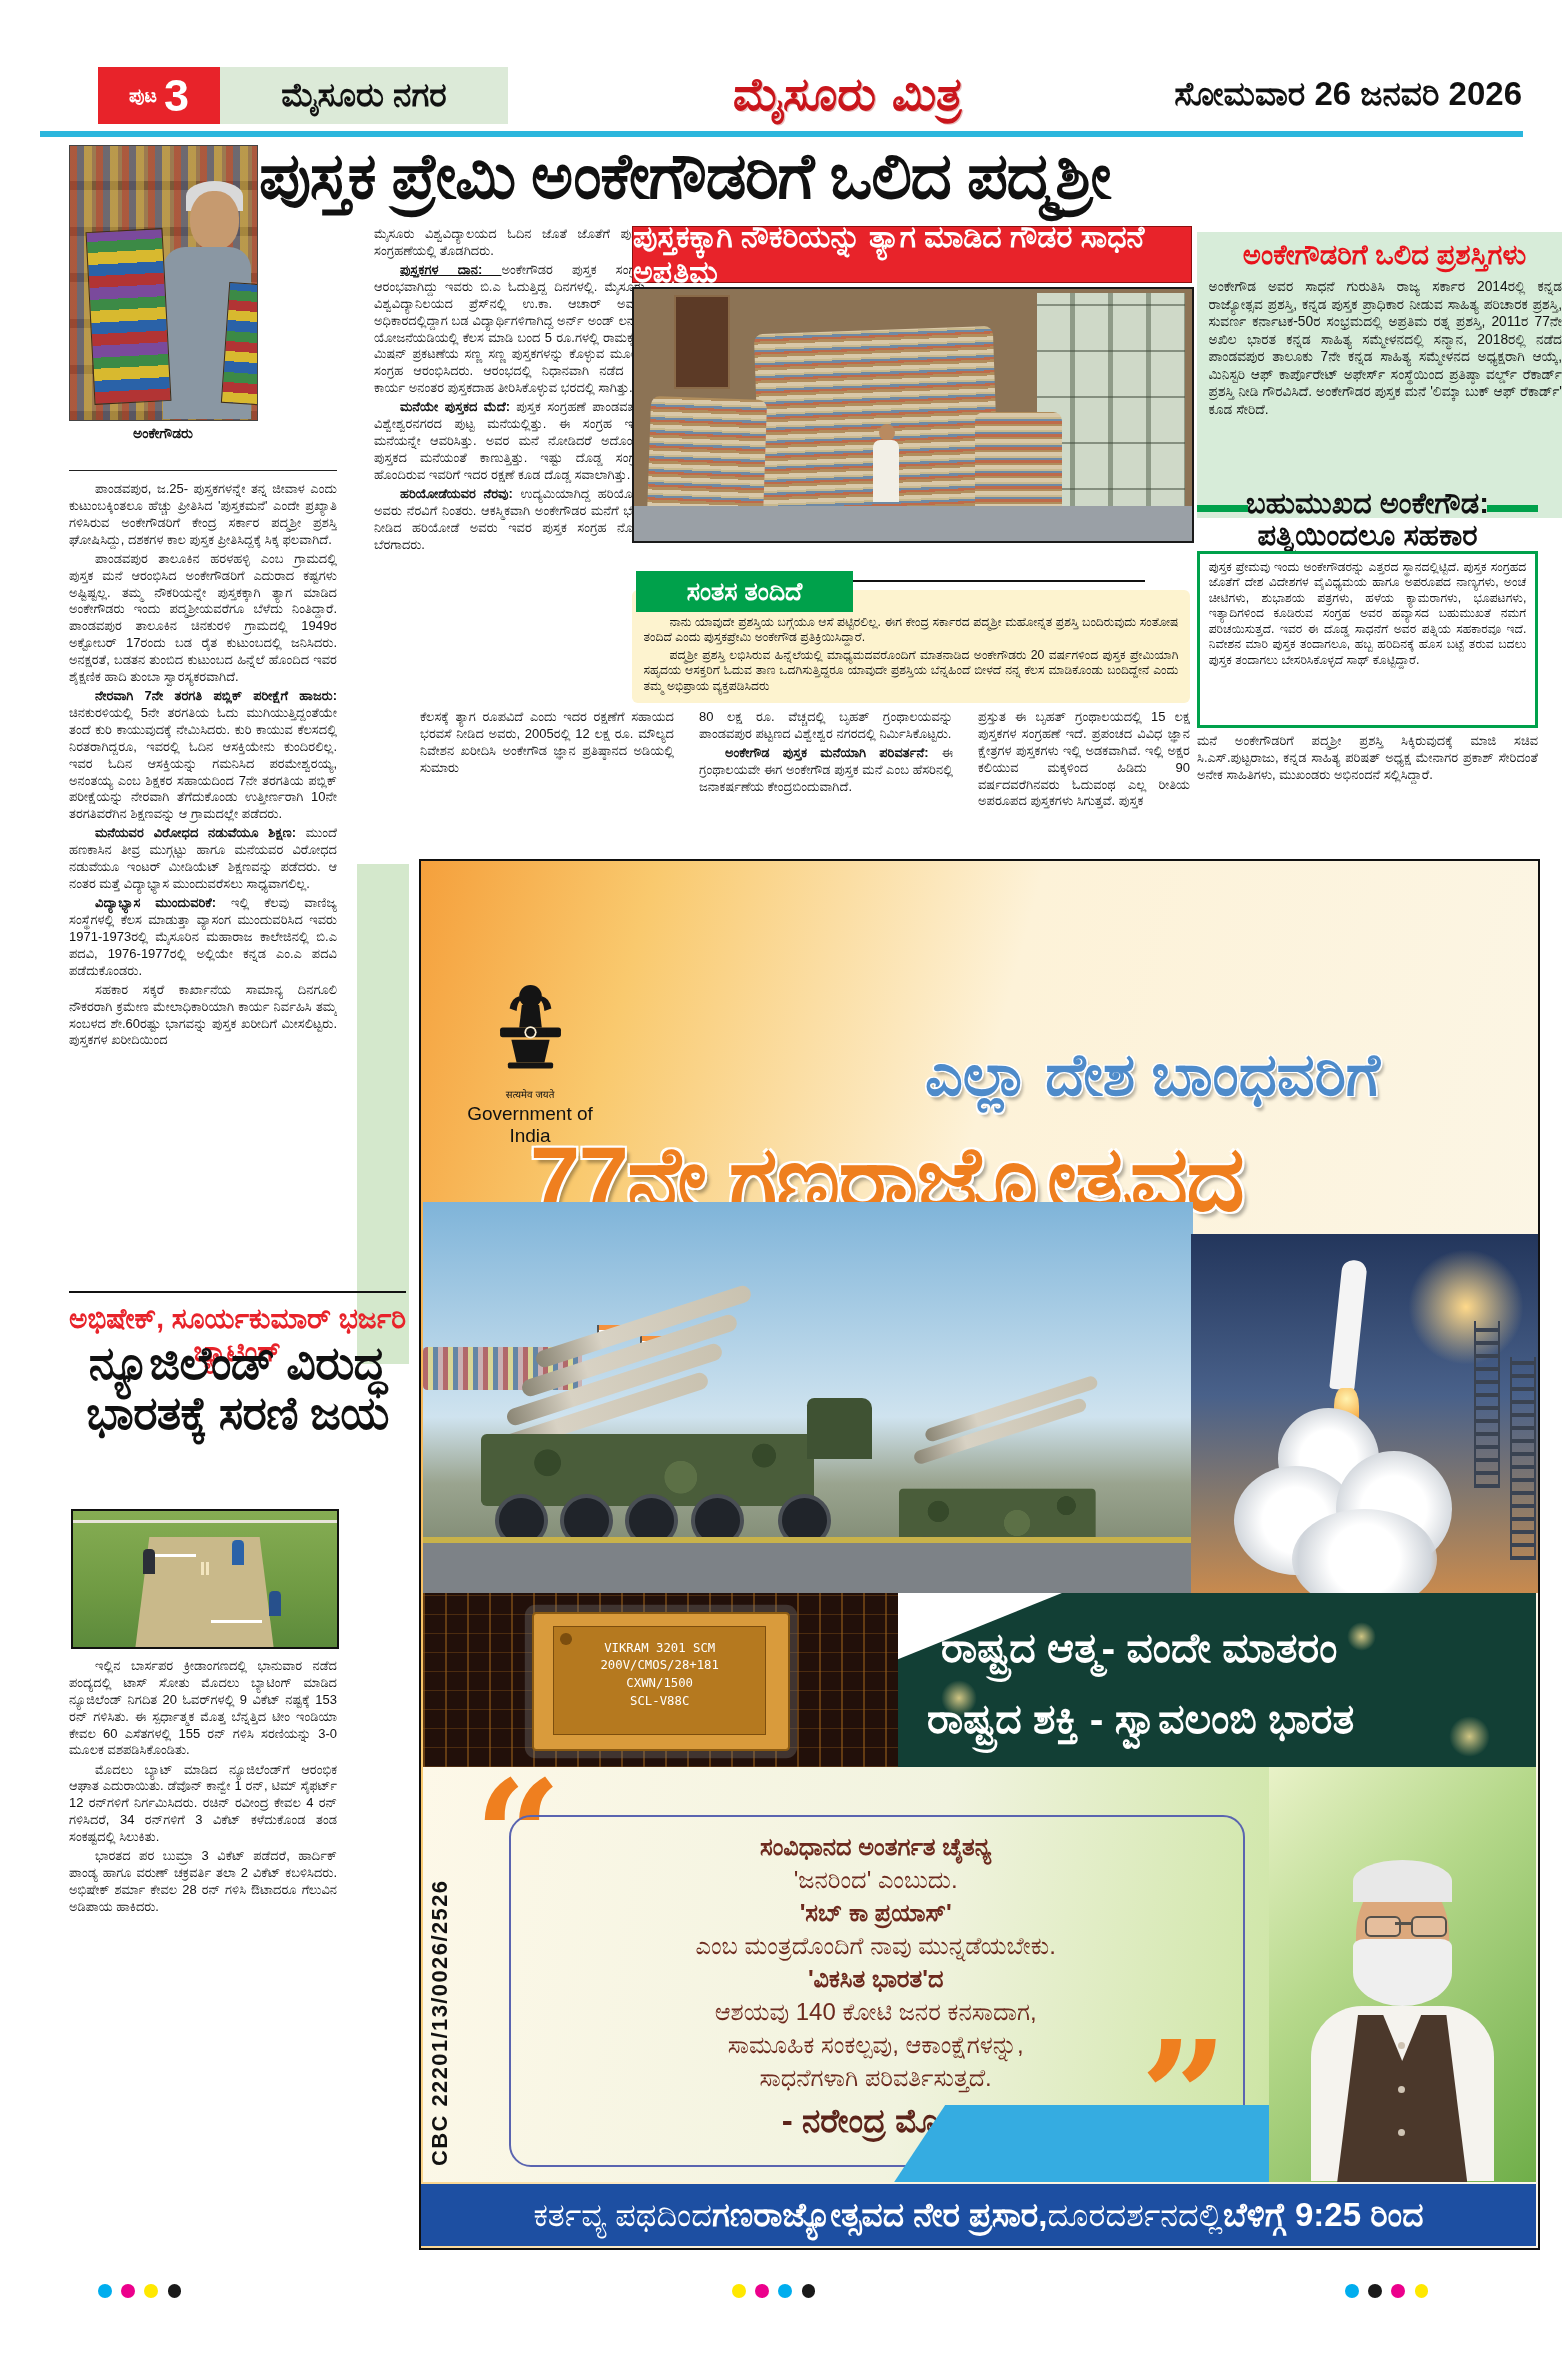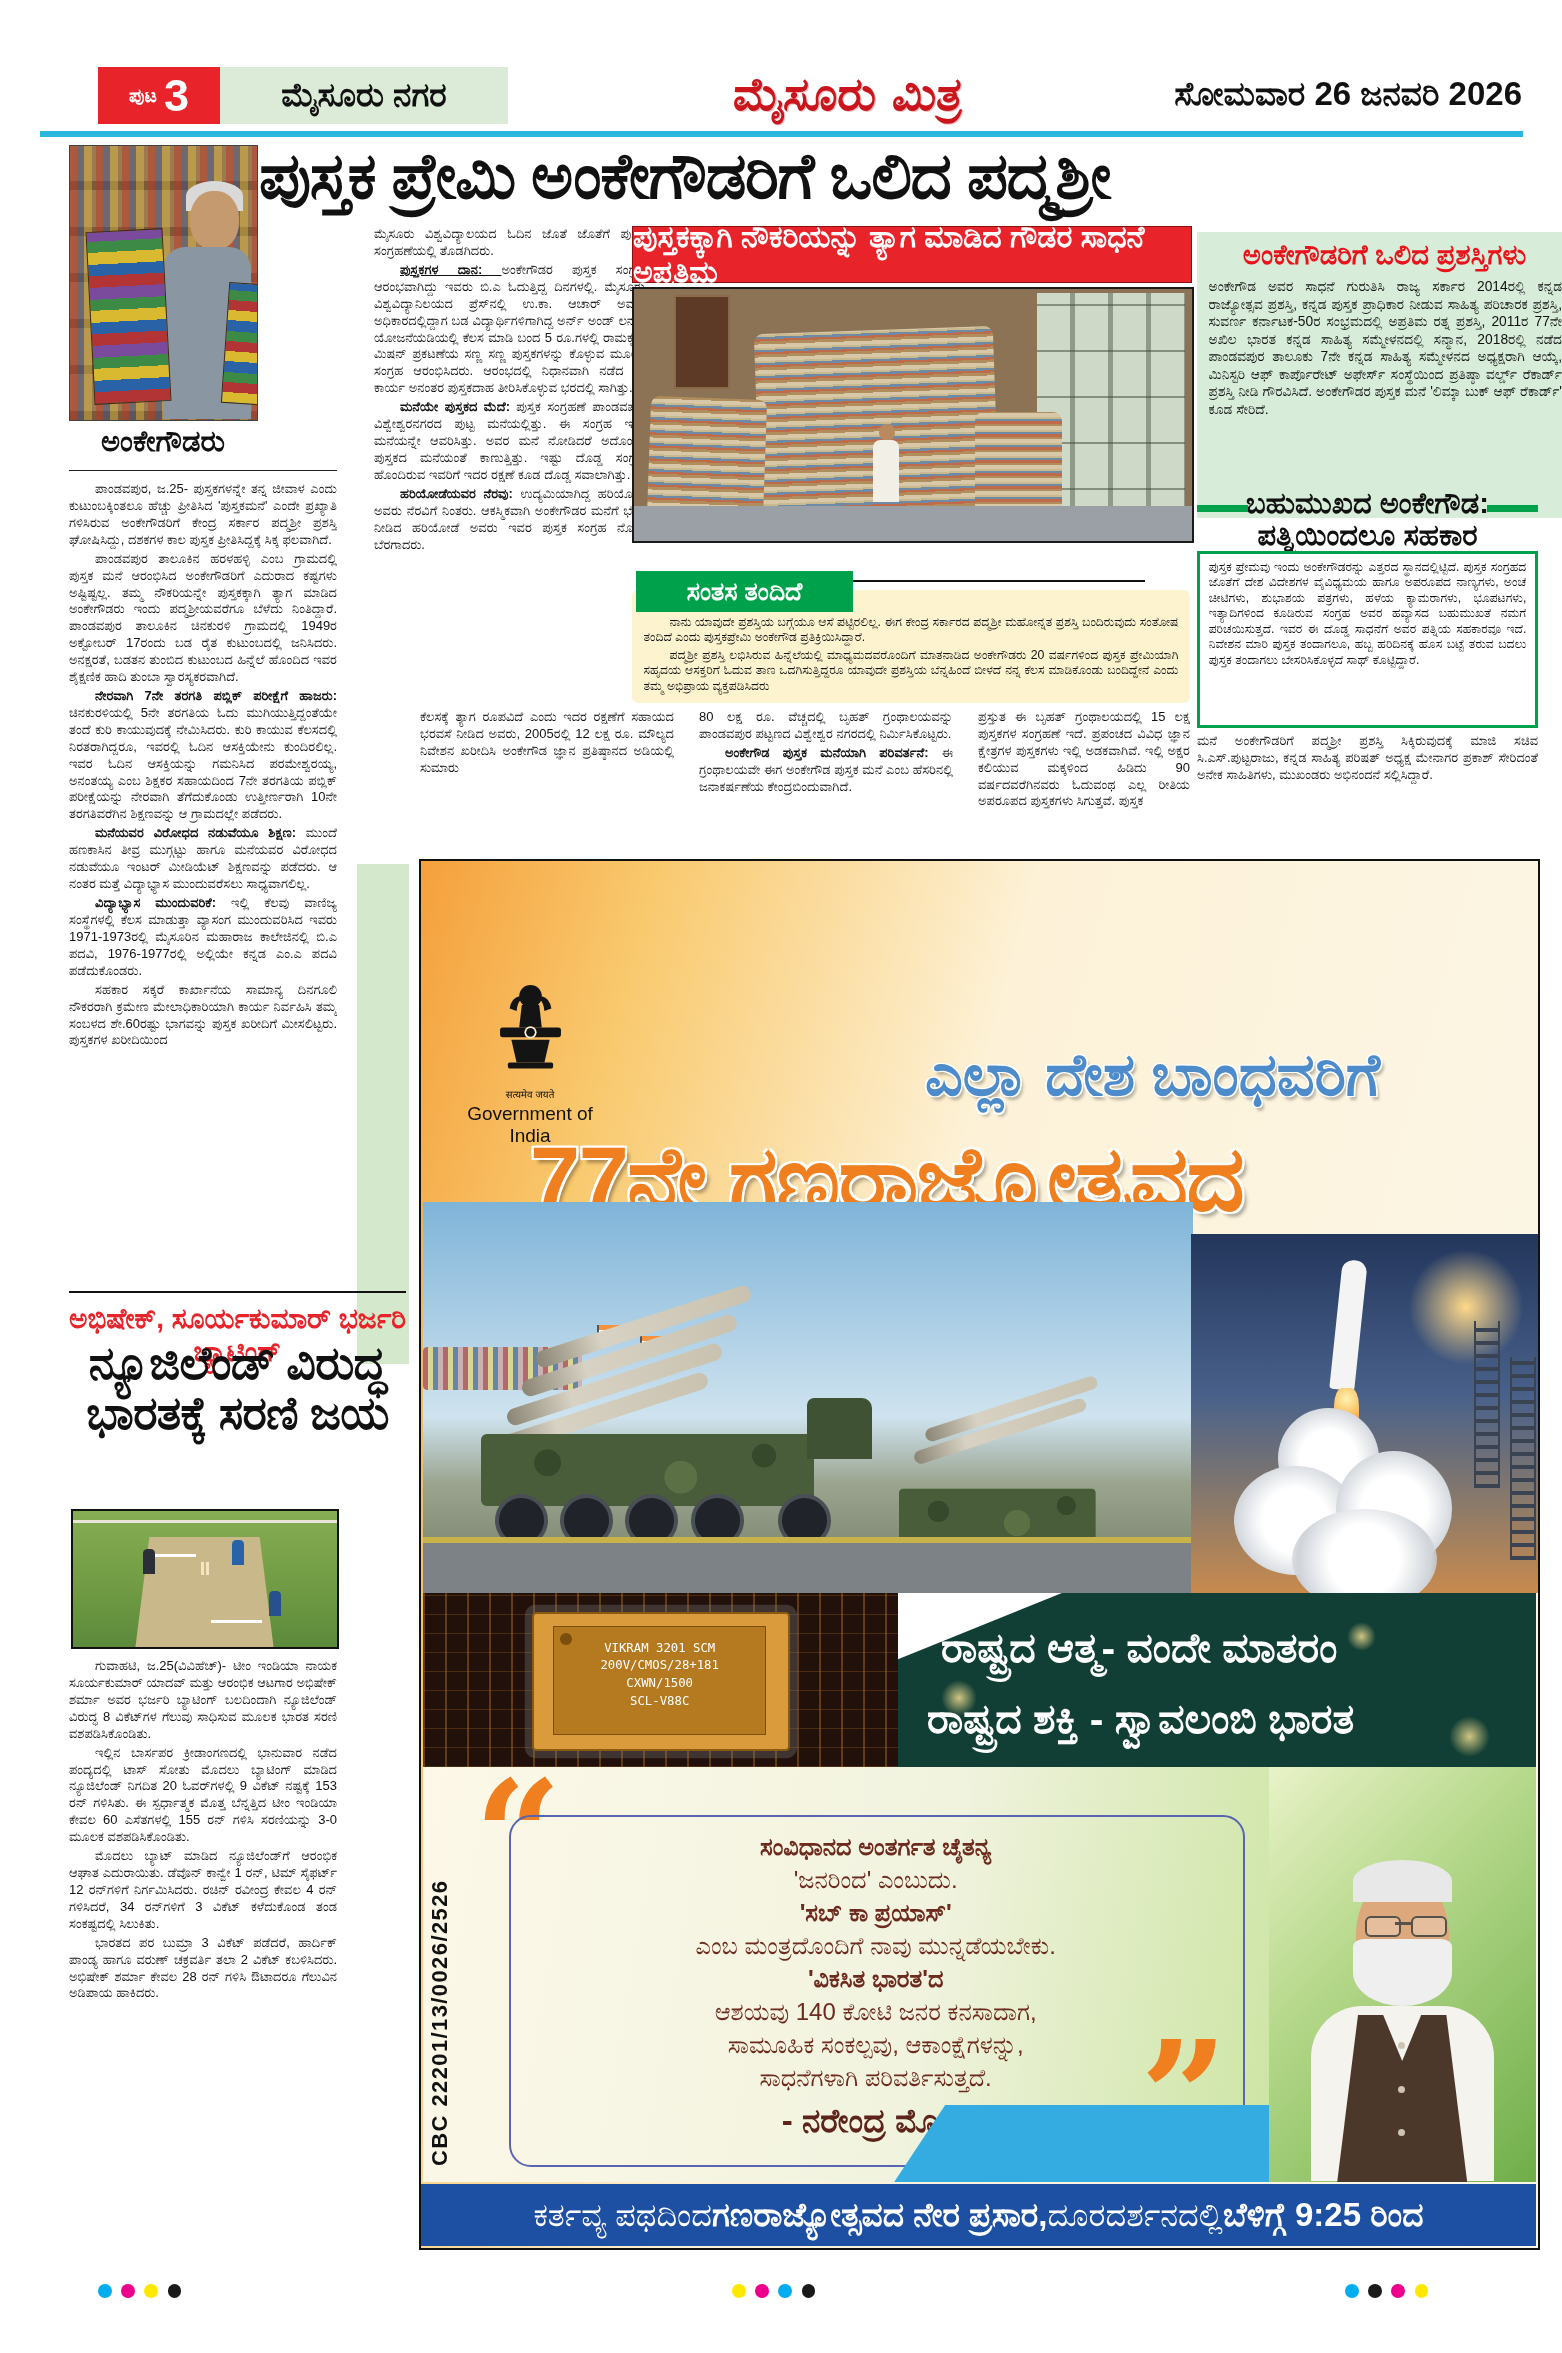--- a/index.html
+++ b/index.html
@@ -24,21 +24,21 @@
   #lphoto{left:69px;top:145px;width:187px;height:274px;border:1.4px solid #444;overflow:hidden;
     background:repeating-linear-gradient(0deg,#7a5a38 0 8.7px,#9c7a50 8.7px 46px);}
   .spines{position:absolute;inset:0;background:repeating-linear-gradient(90deg,rgba(190,50,40,.45) 0 7.2px,rgba(40,80,160,.4) 7.2px 14.5px,rgba(230,200,70,.4) 14.5px 22px,rgba(0,0,0,0) 22px 26px);}
   #lp-hair{left:116px;top:35px;width:57px;height:30px;background:#d9d9d9;border-radius:50% 50% 0 0;}
   #lp-face{left:120px;top:45px;width:49px;height:59px;background:#c69a6f;border-radius:46%;}
   #lp-shirt{left:93px;top:101px;width:88px;height:172px;background:#8a97a3;border-radius:22px 22px 0 0;}
   #lp-stack{left:20px;top:84px;width:75px;height:171px;transform:rotate(-3deg);border:1.4px solid #3e2c16;
     background:repeating-linear-gradient(0deg,#b23434 0 11.6px,#2a62a8 11.6px 23px,#d8b92f 23px 35px,#3c8a46 35px 46px,#7a4a9c 46px 58px);}
   #lp-stack2{left:155px;top:138px;width:61px;height:119px;transform:rotate(4deg);border:1.4px solid #3e2c16;
     background:repeating-linear-gradient(0deg,#d8b92f 0 10px,#b23434 10px 20px,#3c8a46 20px 30px,#2a62a8 30px 41px);}
-  #lp-caption{left:69px;top:425px;width:188px;text-align:center;font-size:29px;font-weight:bold;}
+  #lp-caption{left:69px;top:425px;width:188px;text-align:center;font-size:14px;font-weight:bold;}
   #col1-rule{left:69px;top:470px;width:268px;height:1.4px;background:#222;}
   .colbox{font-size:13px;line-height:1.3;text-align:justify;overflow:hidden;}
   #col1{left:69px;top:481px;width:268px;height:804px;}
   #col2{left:354px;top:226px;width:271px;height:478px;margin-left:20px;}
   .bp{margin:0 0 2.2px 0;text-indent:26px;}
   .bp.noind{text-indent:0;}
   .bp b{font-weight:bold;}
   .bp b.u{text-decoration:underline;}
   
   #cbanner{left:632px;top:226px;width:558px;height:55px;background:#e8232a;border:1.4px solid #8c0f0f;
@@ -409,21 +409,20 @@
     <div id="cr-pitch"></div>
     <div class="crease" style="left:80px;top:43px;width:43px;"></div>
     <div class="crease" style="left:138px;top:109px;width:51px;"></div>
     <div class="stump" style="left:128px;top:51px;"></div>
     <div class="stump" style="left:133px;top:51px;"></div>
     <div class="player" style="left:70px;top:38px;background:#2b2f38;"></div>
     <div class="player" style="left:159px;top:29px;background:#2a62a8;"></div>
     <div class="player" style="left:196px;top:80px;background:#27508c;"></div>
   </div>
   <div class="abs colbox" id="cr-body">
-      <p class="bp">ಗುವಾಹಟಿ, ಜ.25(ವಿವಿಹೆಚ್)- ಟೀಂ ಇಂಡಿಯಾ ನಾಯಕ ಸೂರ್ಯಕುಮಾರ್ ಯಾದವ್ ಮತ್ತು ಆರಂಭಿಕ ಆಟಗಾರ ಅಭಿಷೇಕ್ ಶರ್ಮಾ ಅವರ ಭರ್ಜರಿ ಬ್ಯಾಟಿಂಗ್ ಬಲದಿಂದಾಗಿ ನ್ಯೂಜಿಲೆಂಡ್ ವಿರುದ್ಧ 8 ವಿಕೆಟ್‌ಗಳ ಗೆಲುವು ಸಾಧಿಸುವ ಮೂಲಕ ಭಾರತ ಸರಣಿ ವಶಪಡಿಸಿಕೊಂಡಿತು.</p>
       <p class="bp">ಇಲ್ಲಿನ ಬಾರ್ಸಪರ ಕ್ರೀಡಾಂಗಣದಲ್ಲಿ ಭಾನುವಾರ ನಡೆದ ಪಂದ್ಯದಲ್ಲಿ ಟಾಸ್ ಸೋತು ಮೊದಲು ಬ್ಯಾಟಿಂಗ್ ಮಾಡಿದ ನ್ಯೂಜಿಲೆಂಡ್ ನಿಗದಿತ 20 ಓವರ್‌ಗಳಲ್ಲಿ 9 ವಿಕೆಟ್ ನಷ್ಟಕ್ಕೆ 153 ರನ್ ಗಳಿಸಿತು. ಈ ಸ್ಪರ್ಧಾತ್ಮಕ ಮೊತ್ತ ಬೆನ್ನತ್ತಿದ ಟೀಂ ಇಂಡಿಯಾ ಕೇವಲ 60 ಎಸೆತಗಳಲ್ಲಿ 155 ರನ್ ಗಳಿಸಿ ಸರಣಿಯನ್ನು 3-0 ಮೂಲಕ ವಶಪಡಿಸಿಕೊಂಡಿತು.</p>
       <p class="bp">ಮೊದಲು ಬ್ಯಾಟ್ ಮಾಡಿದ ನ್ಯೂಜಿಲೆಂಡ್‌ಗೆ ಆರಂಭಿಕ ಆಘಾತ ಎದುರಾಯಿತು. ಡೆವೊನ್ ಕಾನ್ವೇ 1 ರನ್, ಟಿಮ್ ಸೈಫರ್ಟ್ 12 ರನ್‌ಗಳಿಗೆ ನಿರ್ಗಮಿಸಿದರು. ರಚಿನ್ ರವೀಂದ್ರ ಕೇವಲ 4 ರನ್ ಗಳಿಸಿದರೆ, 34 ರನ್‌ಗಳಿಗೆ 3 ವಿಕೆಟ್ ಕಳೆದುಕೊಂಡ ತಂಡ ಸಂಕಷ್ಟದಲ್ಲಿ ಸಿಲುಕಿತು.</p>
       <p class="bp">ಭಾರತದ ಪರ ಬುಮ್ರಾ 3 ವಿಕೆಟ್ ಪಡೆದರೆ, ಹಾರ್ದಿಕ್ ಪಾಂಡ್ಯ ಹಾಗೂ ವರುಣ್ ಚಕ್ರವರ್ತಿ ತಲಾ 2 ವಿಕೆಟ್ ಕಬಳಿಸಿದರು. ಅಭಿಷೇಕ್ ಶರ್ಮಾ ಕೇವಲ 28 ರನ್ ಗಳಿಸಿ ಔಟಾದರೂ ಗೆಲುವಿನ ಅಡಿಪಾಯ ಹಾಕಿದರು.</p>
     </div>
 
   <div class="abs dots" id="dots-left">
       <span class="dot" style="background: rgb(0, 173, 238);"></span>
       <span class="dot" style="background: rgb(236, 0, 140);"></span>
       <span class="dot" style="background: rgb(255, 232, 0);"></span>
       <span class="dot" style="background: rgb(26, 26, 26);"></span>

